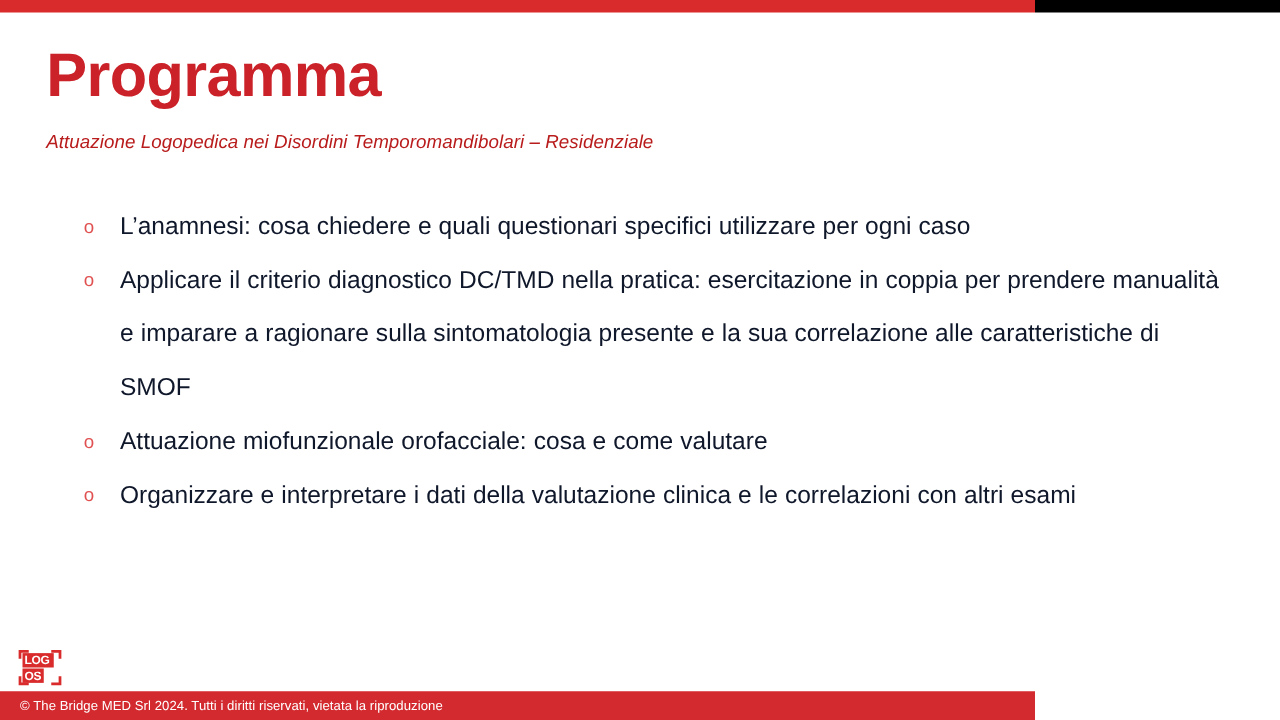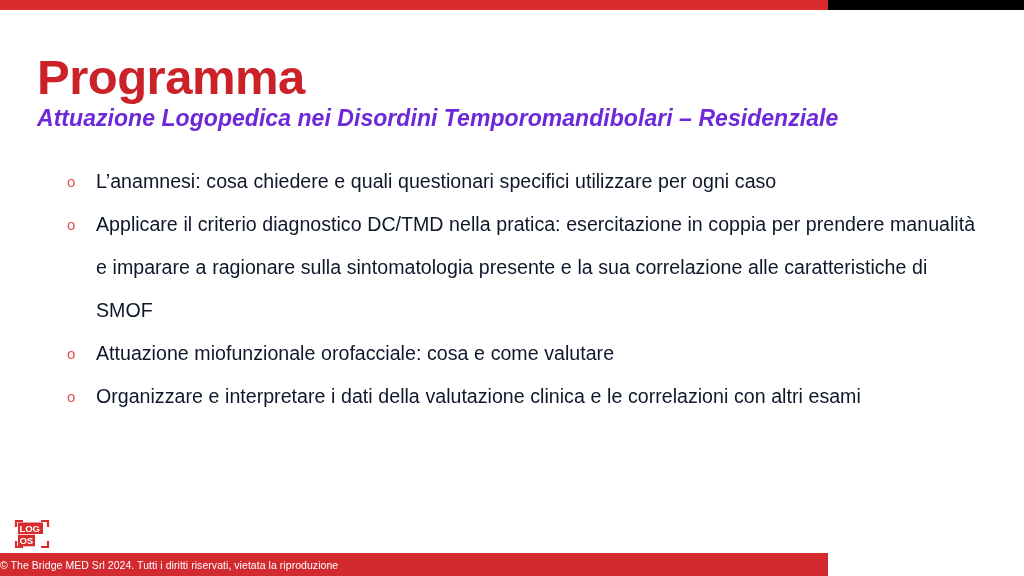--- a/index.html
+++ b/index.html
@@ -38,36 +38,36 @@
   .topbar-black {
     flex: 1 1 auto;
     height: 100%;
     background: #000000;
   }
 
   
   .title {
     position: absolute;
     left: 37px;
-    top: 52px;
+    top: 36px;
     font-size: 49px;
     font-weight: 700;
     letter-spacing: -0.5px;
     color: #cb2128;
     line-height: 1.05;
     white-space: nowrap;
   }
   .subtitle {
     position: absolute;
     left: 37px;
     top: 105px;
-    font-size: 23px;
+    font-size: 15px;
     font-style: italic;
-    font-weight: 700;
-    color: #6d28d9;
+    font-weight: 400;
+    color: #b91c1c;
     letter-spacing: 0.05px;
     white-space: nowrap;
   }
 
   
   .bullets {
     position: absolute;
     left: 64px;
     top: 160px;
     width: 920px;
@@ -116,21 +116,21 @@
   .footer-red {
     width: 828px;
     height: 100%;
     background: #d32a2f;
     display: flex;
     align-items: center;
   }
   .footer-red-text {
     color: #ffffff;
     font-size: 10.5px;
-    padding-left: 0;
+    padding-left: 16px;
     letter-spacing: 0.05px;
     white-space: nowrap;
   }
   .footer-black {
     flex: 1 1 auto;
     height: 100%;
     background: #000000;
     display: flex;
     align-items: center;
     justify-content: center;

